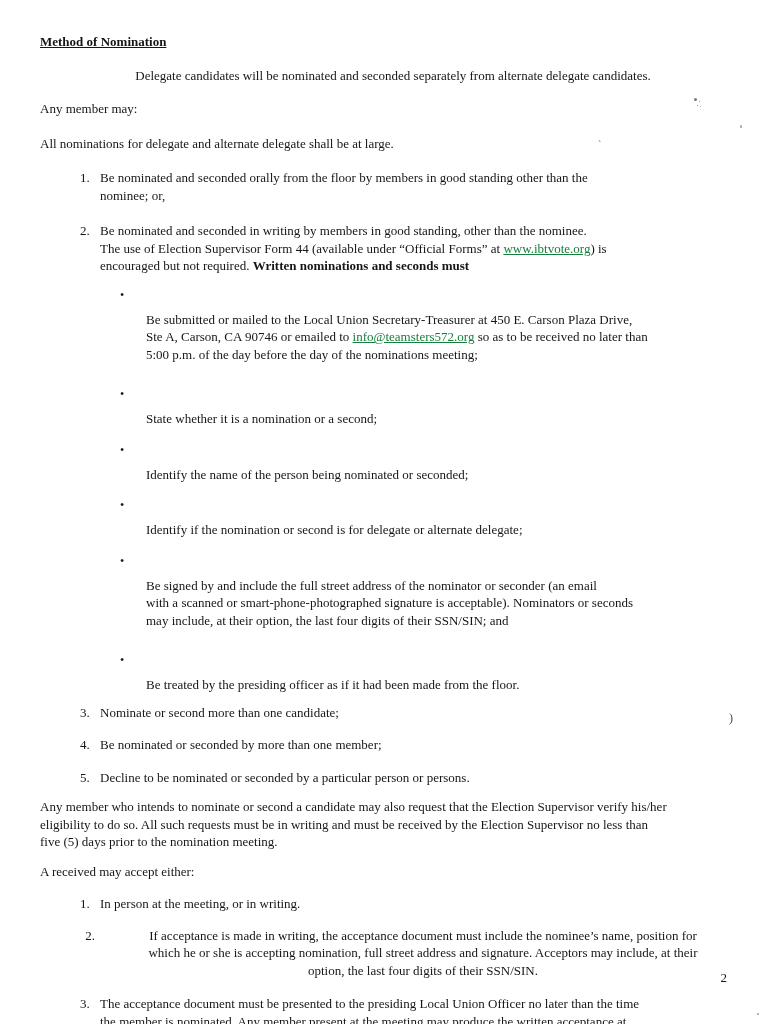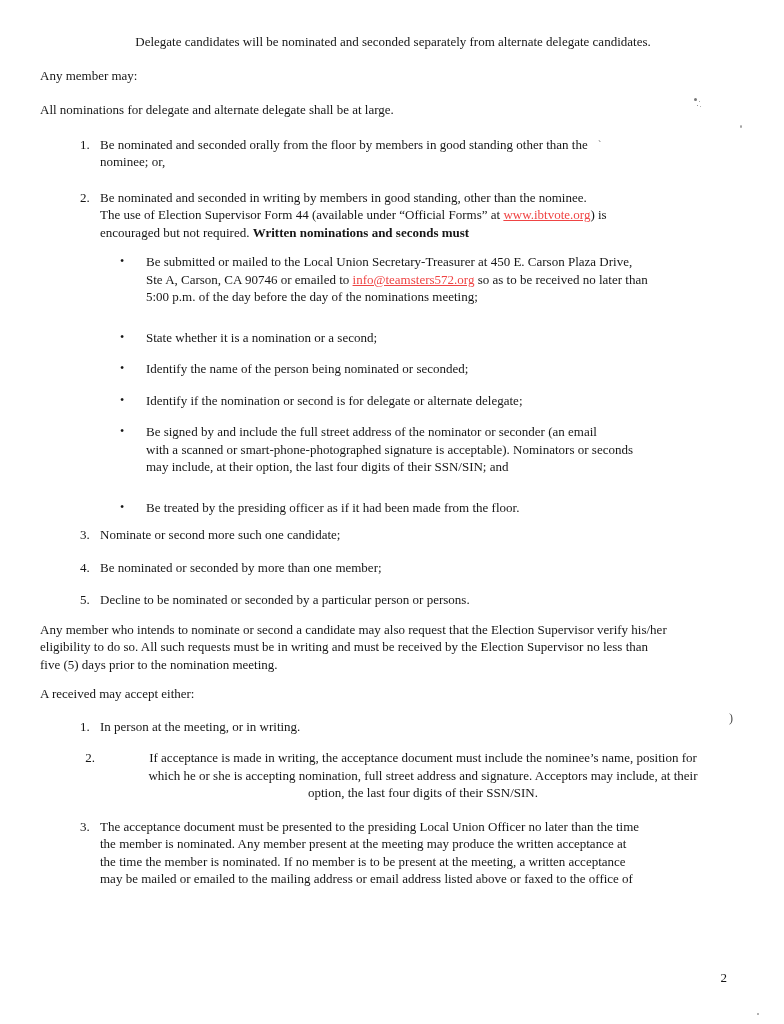--- a/index.html
+++ b/index.html
@@ -50,24 +50,25 @@
     padding-left: 80px;
   }
   .bullet-item .bmarker {
     flex: none;
     width: 26px;
     font-size: 12px;
   }
   .bullet-item .text {
     flex: 1;
     white-space: pre-line;
+    margin-top: 24px;
   }
   .link {
     text-decoration: underline;
-    color: #ef4444;
+    color: #15803d;
     cursor: pointer;
   }
   .bold { font-weight: bold; }
 
   .mb16 { margin-bottom: 16px; text-align: center; }
   .mb17 { margin-bottom: 17px; }
   .mb18 { margin-bottom: 18px; }
   .mb12 { margin-bottom: 12px; }
   .mb23 { margin-bottom: 23px; }
   .mb14 { margin-bottom: 14px; }
@@ -106,20 +107,21 @@
   .art-dot-2 {
     top: 125px; left: 740px;
     width: 2px; height: 3px; background: #9f9f9f; border-radius: 50%;
   }
 </style>
 </head>
 <body>
 
 <div class="page">
 
+  <div class="doc-heading">Method of Nomination</div>
 
   <p class="para mb16">Delegate candidates will be nominated and seconded separately from alternate delegate candidates.</p>
   <p class="para mb17">Any member may:</p>
   <p class="para mb17">All nominations for delegate and alternate delegate shall be at large.</p>
 
   <div class="num-item mb18">
     <span class="marker">1.</span>
     <span class="text">Be nominated and seconded orally from the floor by members in good standing other than the
 nominee; or,</span>
   </div>
@@ -160,21 +162,21 @@
 may include, at their option, the last four digits of their SSN/SIN; and</span>
   </div>
 
   <div class="bullet-item mb10">
     <span class="bmarker">•</span>
     <span class="text">Be treated by the presiding officer as if it had been made from the floor.</span>
   </div>
 
   <div class="num-item mb15">
     <span class="marker">3.</span>
-    <span class="text">Nominate or second more such one candidate;</span>
+    <span class="text">Nominate or second more than one candidate;</span>
   </div>
 
   <div class="num-item mb15">
     <span class="marker">4.</span>
     <span class="text">Be nominated or seconded by more than one member;</span>
   </div>
 
   <div class="num-item mb12">
     <span class="marker">5.</span>
     <span class="text">Decline to be nominated or seconded by a particular person or persons.</span>

